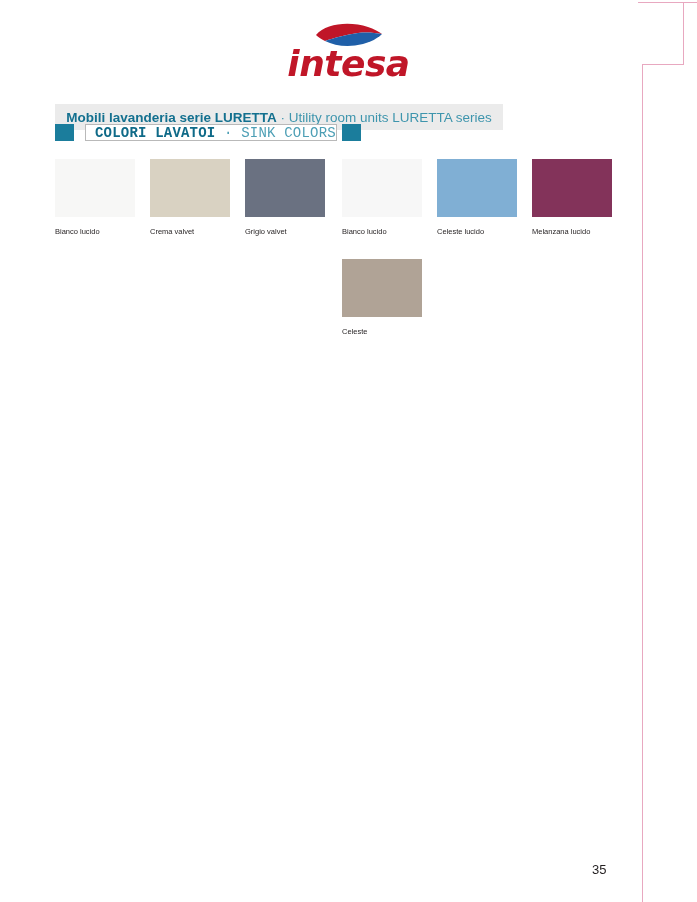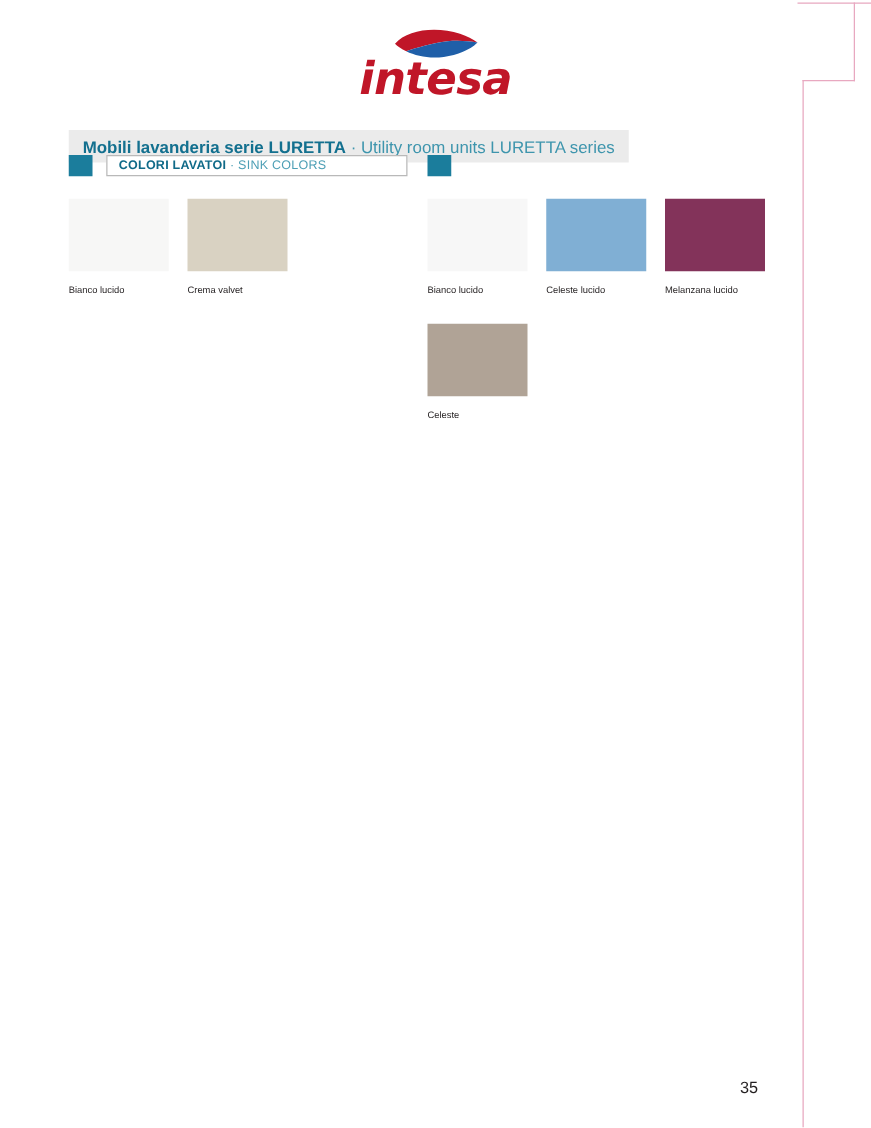--- a/index.html
+++ b/index.html
@@ -93,23 +93,24 @@
     margin-left: 11px;
     flex: 1 1 auto;
     background: #ffffff;
     border: 1px solid #b9b9b9;
     display: flex;
     align-items: center;
     box-sizing: border-box;
     padding-left: 9px;
   }
   .section-label-text {
-    font-size: 10px;
+    font-size: 14px;
     letter-spacing: 0.2px;
     white-space: nowrap;
+    font-family: Liberation Mono, monospace;
   }
   .section-label-text .s-bold {
     font-weight: bold;
     color: #0f6a88;
   }
   .section-label-text .s-light {
     color: #4d9fb5;
   }
 
   
@@ -215,20 +216,24 @@
 
 <div class="swatch-grid" id="swatch-grid-sink">
     <div class="swatch-cell">
       <div class="swatch-chip" style="background: rgb(247, 247, 246);"></div>
       <div class="swatch-name">Bianco lucido</div>
     </div>
     <div class="swatch-cell">
       <div class="swatch-chip fabric" style="background: rgb(217, 210, 194);"></div>
       <div class="swatch-name">Crema valvet</div>
     </div>
+    <div class="swatch-cell">
+      <div class="swatch-chip fabric" style="background: rgb(106, 113, 129);"></div>
+      <div class="swatch-name">Grigio valvet</div>
+    </div>
   </div>
 <div class="swatch-grid" id="swatch-grid-door">
     <div class="swatch-cell">
       <div class="swatch-chip" style="background: rgb(247, 247, 247);"></div>
       <div class="swatch-name">Bianco lucido</div>
     </div>
     <div class="swatch-cell">
       <div class="swatch-chip" style="background: rgb(128, 175, 212);"></div>
       <div class="swatch-name">Celeste lucido</div>
     </div>

